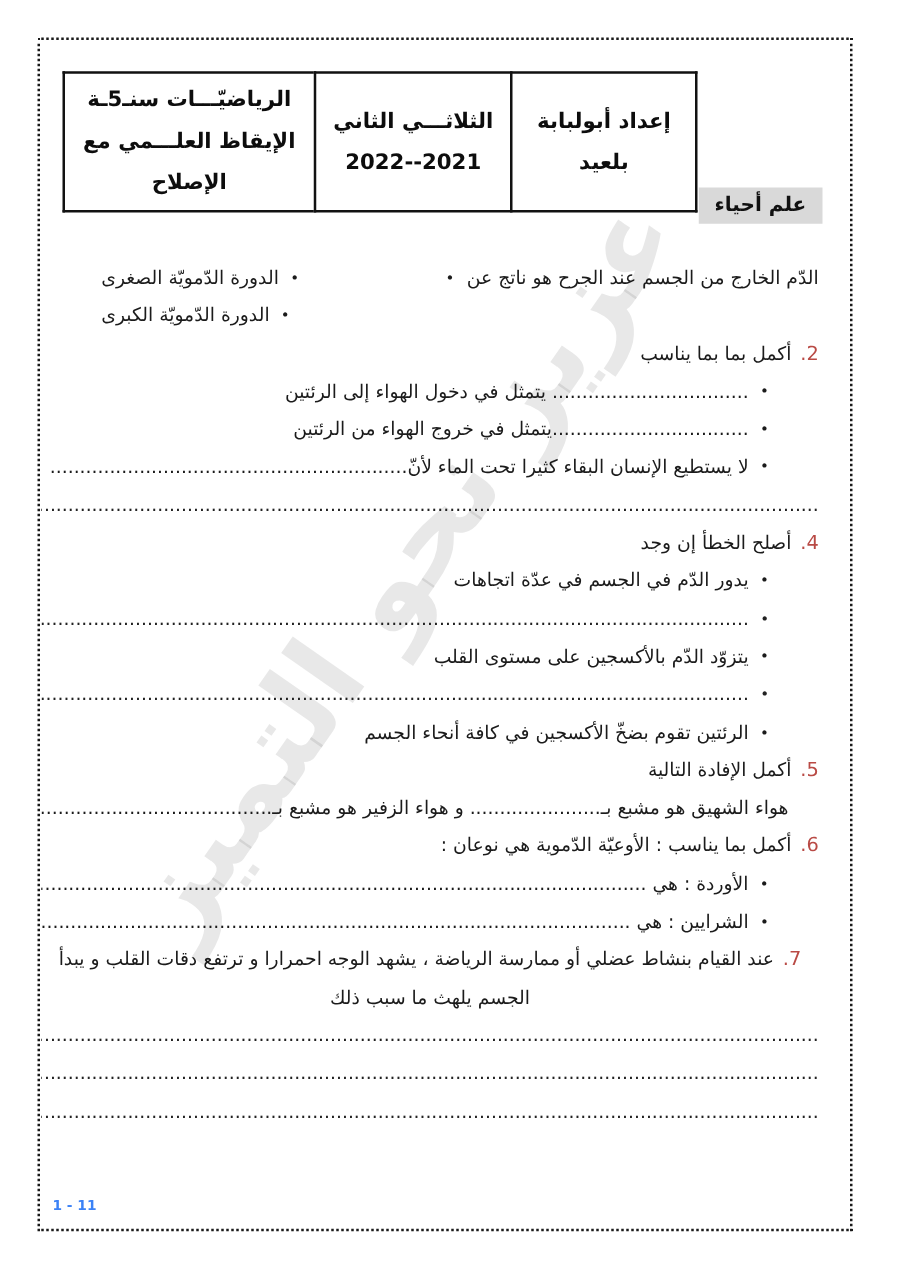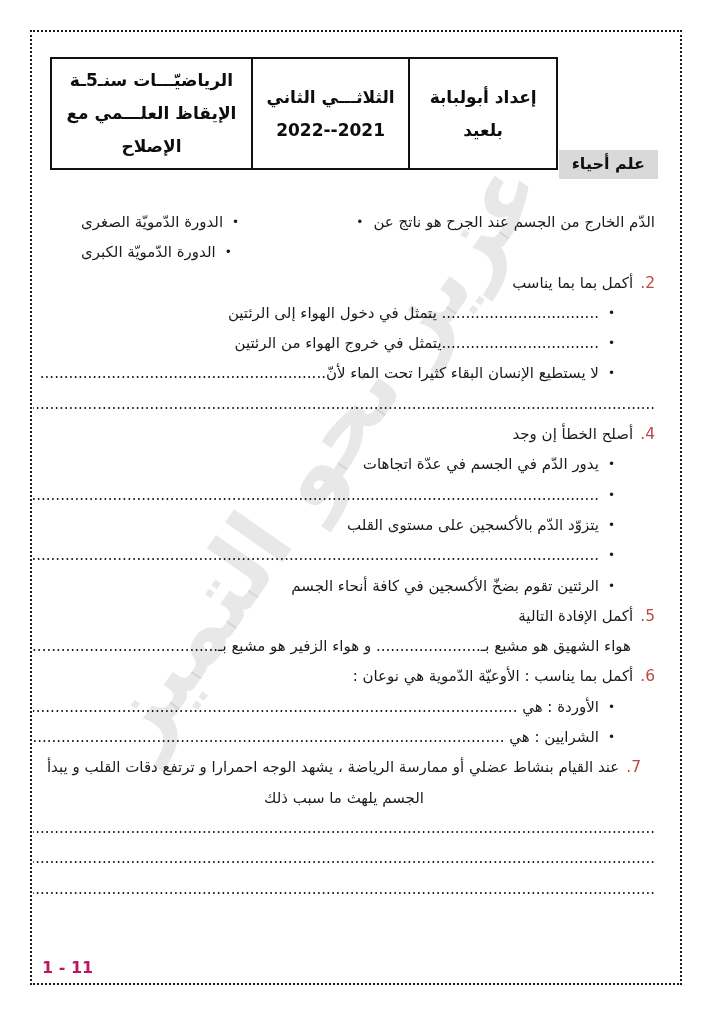--- a/index.html
+++ b/index.html
@@ -45,21 +45,21 @@
   .blt-end{font-size:12px;margin-right:10px;vertical-align:1px;}
   .bl{padding-right:40px;}
   .ind{padding-right:24px;}
   .q1row{display:flex;justify-content:space-between;padding-left:48px;}
   .q1opt-wrap{display:flex;justify-content:flex-end;padding-left:48px;}
   .q1opt{width:192px;text-align:left;display:inline-block;}
   .ans{color:#222;}
   .q7block{height:60.6px;line-height:30.3px;white-space:normal;text-align:center;overflow:hidden;}
   .pagenum{
     position:absolute;left:42px;top:958px;z-index:2;
-    font-size:16px;font-weight:bold;direction:ltr;color:#be185d;
+    font-size:11px;font-weight:bold;direction:ltr;color:#3b82f6;
   }
 </style>
 </head>
 <body>
 
 <div class="watermark">عزيز نحو التميز</div>
 
 <div class="frame"></div>
 
 <table class="htable">

